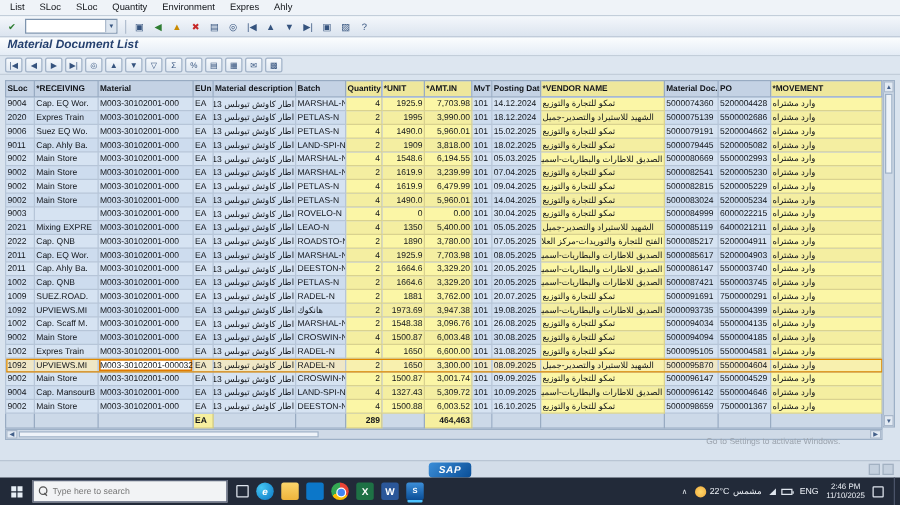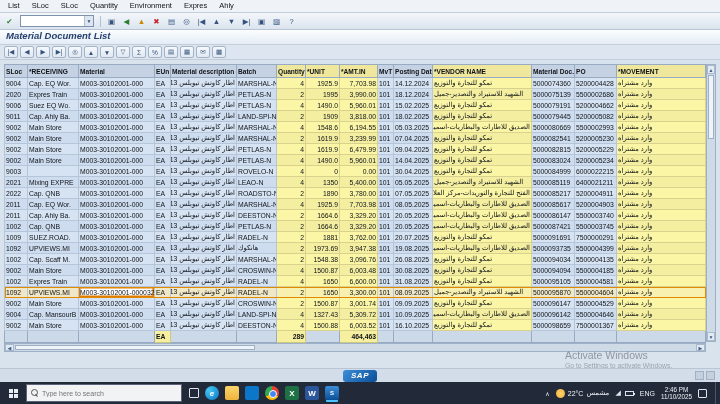--- a/index.html
+++ b/index.html
@@ -614,21 +614,20 @@
     <div class="vscroll" data-name="vertical-scrollbar">
       <div class="sb-btn" data-name="scroll-up-icon">▲</div>
       <div class="vs-track" data-name="vertical-scroll-track">
         <div class="vs-thumb" data-name="vertical-scroll-thumb"></div>
       </div>
       <div class="sb-btn" data-name="scroll-down-icon">▼</div>
     </div>
   </div>
 
   <div class="watermark" data-name="activate-windows-watermark">
-    <div class="wm1" data-name="watermark-line1">Activate Windows</div>
     <div class="wm2" data-name="watermark-line2">Go to Settings to activate Windows.</div>
   </div>
 
   <div class="statusbar" data-name="status-bar" style="position:absolute;left:0;right:0;">
     <div class="sap-logo" data-name="sap-logo">SAP</div>
     <div class="status-widgets" data-name="status-widgets">
       <div class="sw" data-name="status-widget-icon"></div>
       <div class="sw" data-name="status-widget-icon"></div>
     </div>
   </div>

